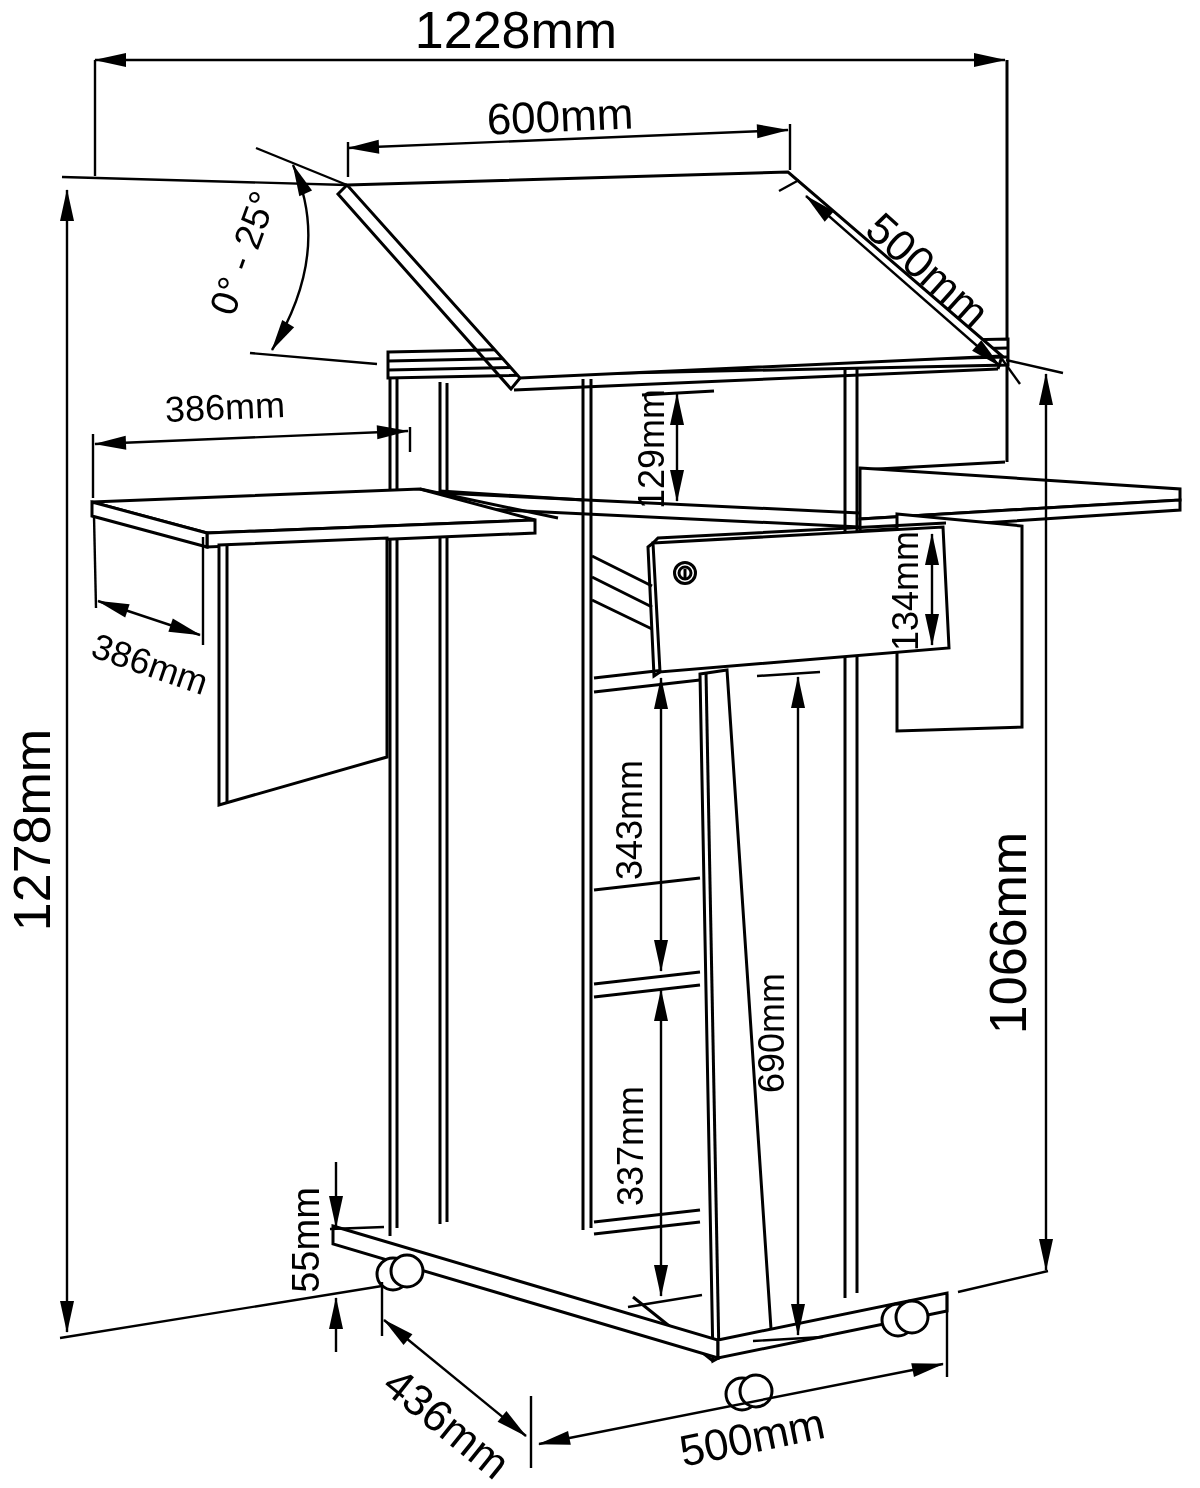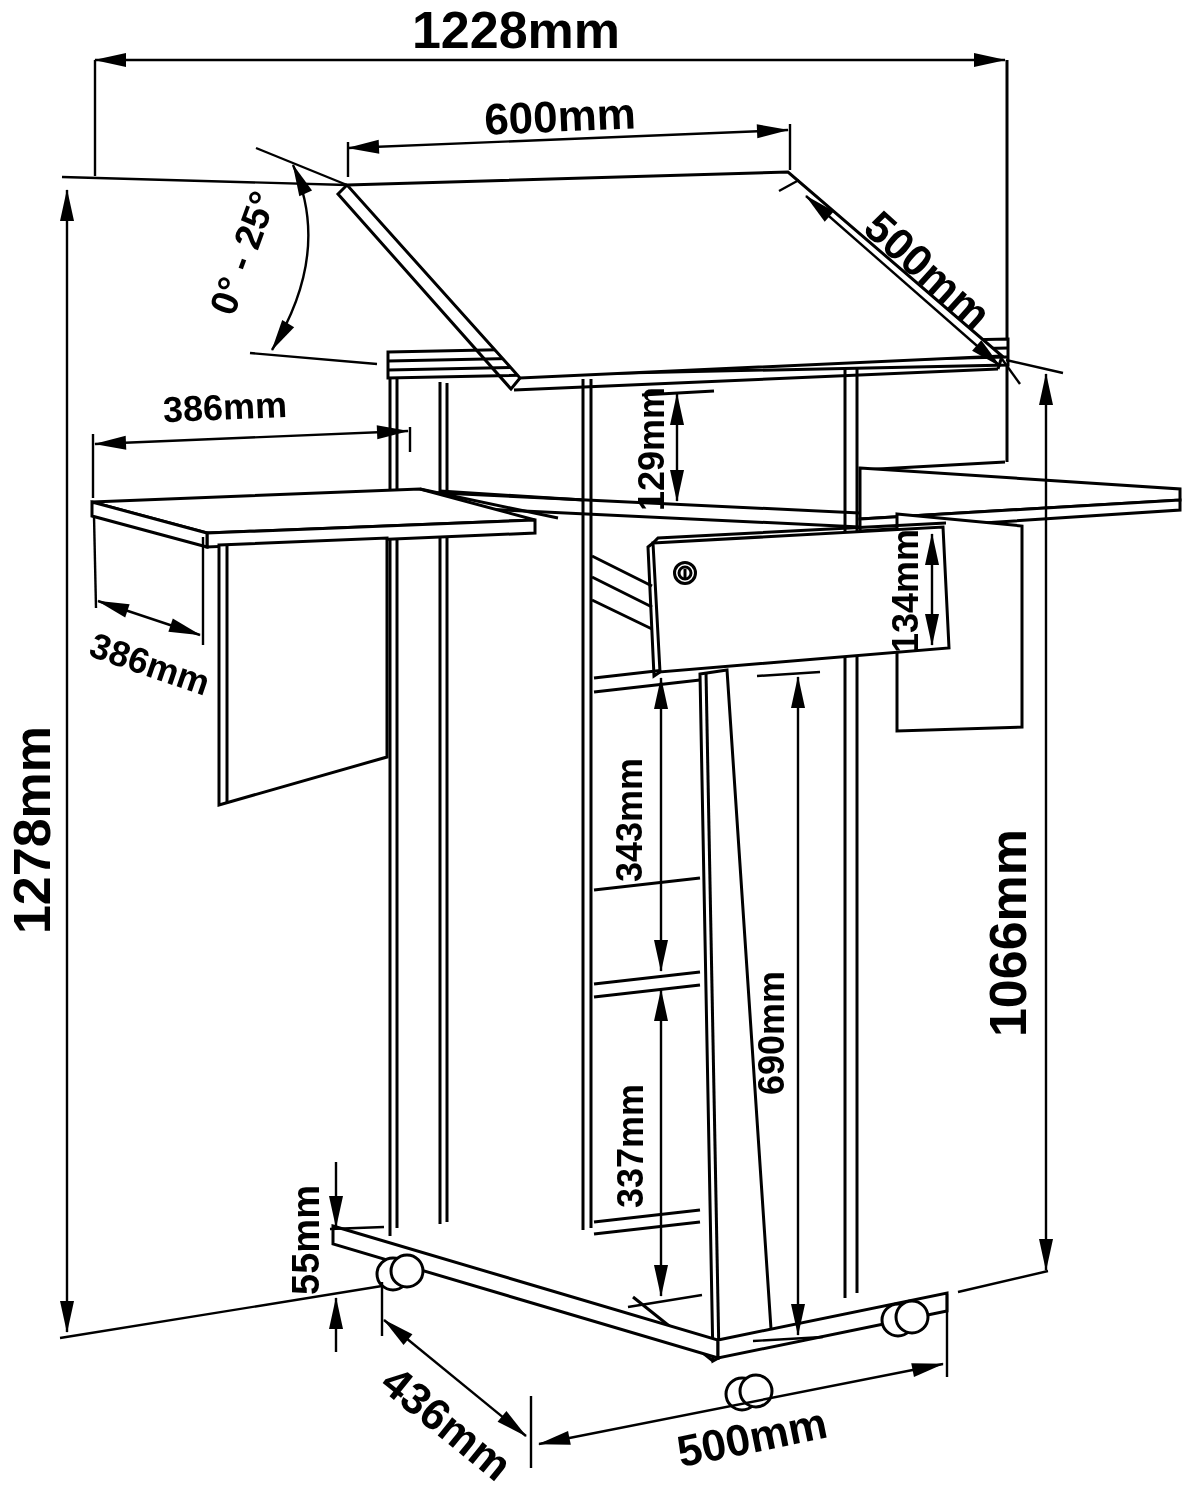--- a/index.html
+++ b/index.html
@@ -1,16 +1,16 @@
 <!DOCTYPE html>
 <html><head>
 <meta charset="utf-8">
 <style>
   html,body{margin:0;padding:0;background:#ffffff;}
-  .stage{width:1200px;height:1488px;position:relative;background:#fff;overflow:hidden;font-weight:bold;}
+  .stage{width:1200px;height:1488px;position:relative;background:#fff;overflow:hidden;}
   svg{display:block;}
   .st{stroke:#000;stroke-width:3;fill:none;}
   .stf{stroke:#000;stroke-width:3;fill:#fff;}
   .dim{stroke:#000;stroke-width:2.4;fill:none;}
   .lbl{font-family:"Liberation Sans","DejaVu Sans",sans-serif;fill:#000;
        text-anchor:middle;dominant-baseline:central;}
   .big{font-size:52px;}
   .mid{font-size:44px;}
   .sml{font-size:36px;}
   .ang{font-size:38px;}

